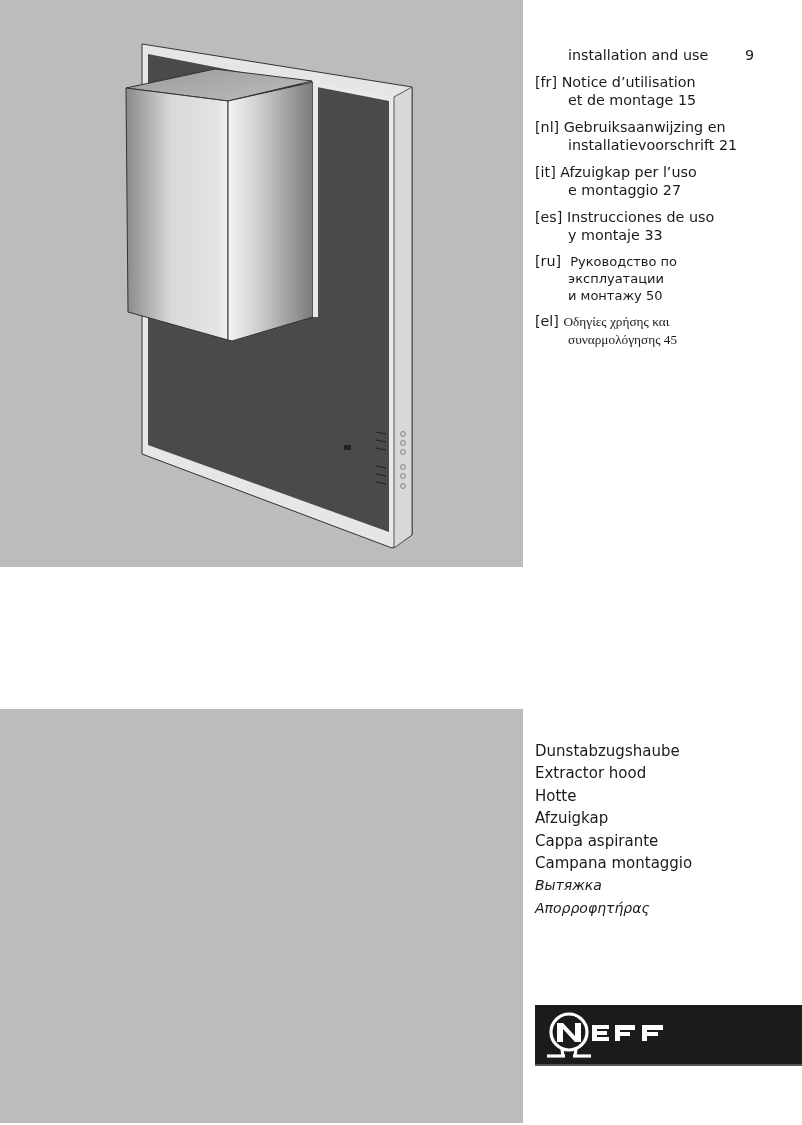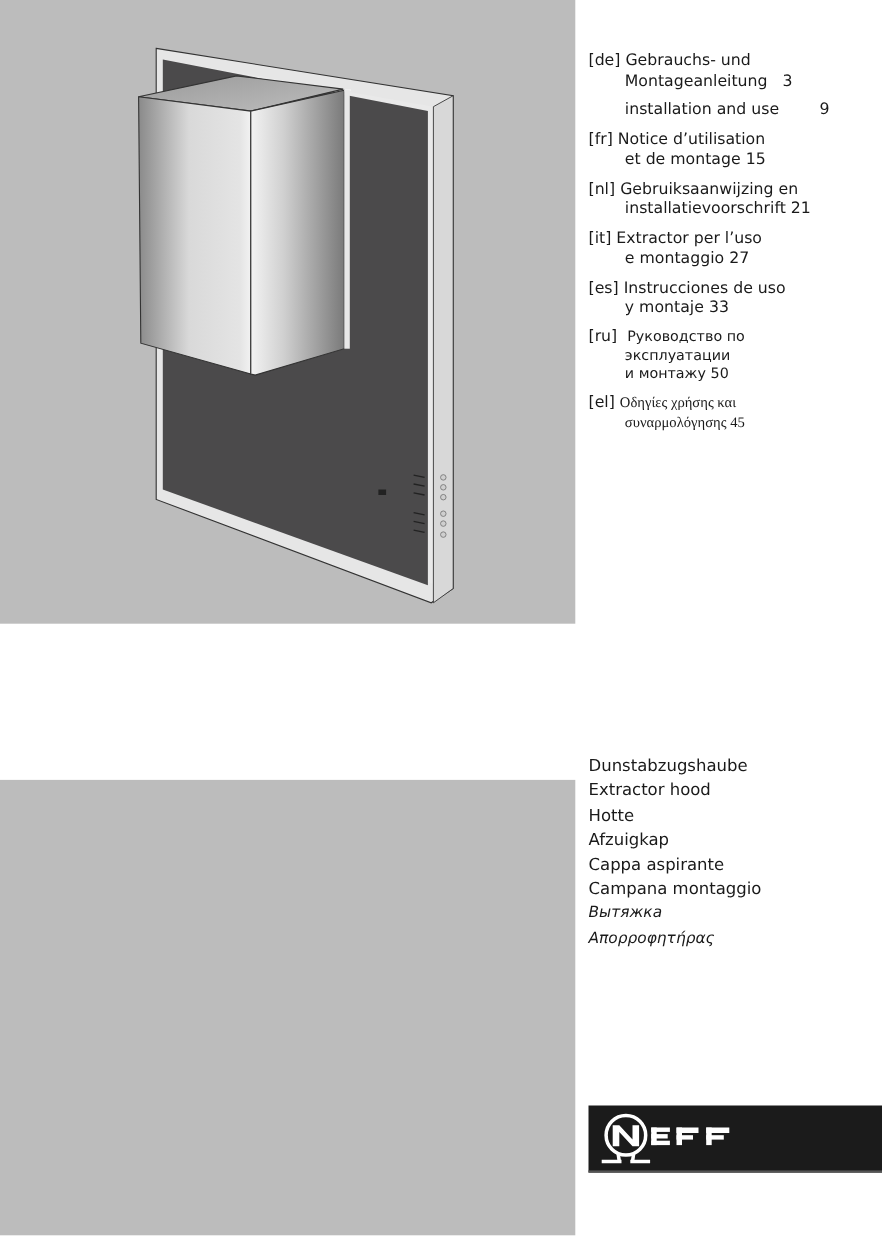--- a/index.html
+++ b/index.html
@@ -9,21 +9,21 @@
   #top-panel { top: 0; height: 567px; }
   #bottom-panel { top: 709px; height: 414px; }
   .illustration { position: absolute; left: 0; top: 0; }
   .toc { position: absolute; left: 535px; top: 46px; width: 262px; font-size: 14.3px; line-height: 18.5px; }
   .toc-entry { margin-bottom: 8px; position: relative; }
   .toc-entry .l1 { white-space: nowrap; }
   .toc-entry .l2 { padding-left: 33px; white-space: nowrap; }
   .toc-entry .page { }
   .toc-entry.ru .l1 span.t, .toc-entry.ru .l2 { font-size: 13px; }
   .toc-entry.el .l1 span.t, .toc-entry.el .l2 { font-size: 13.3px; font-family: Liberation Serif, serif; }
-  .products { position: absolute; left: 535px; top: 685px; font-size: 15px; line-height: 22.4px; }
+  .products { position: absolute; left: 535px; top: 740px; font-size: 15px; line-height: 22.4px; }
   .products div { white-space: nowrap; }
   .products .sm { font-size: 14px; font-style: italic; }
   .logo-bar { position: absolute; left: 535px; top: 1005px; width: 267px; height: 59px; background: #1b1b1b; border-bottom: 2px solid #555; }
 </style>
 </head>
 <body>
 
 <div id="top-panel" class="panel">
   <svg class="illustration" width="523" height="567" viewBox="0 0 523 567">
     <defs>
@@ -72,36 +72,32 @@
       <circle cx="403" cy="452" r="2.5"></circle>
       <circle cx="403" cy="467" r="2.5"></circle>
       <circle cx="403" cy="476" r="2.5"></circle>
       <circle cx="403" cy="486" r="2.5"></circle>
     </g>
   </svg>
 </div>
 
 <div class="toc">
   <div class="toc-entry">
-    <div class="l1"><span>[de]</span> <span class="t">Gebrauchs- und</span></div>
-    <div class="l2"><span>Montageanleitung</span>&nbsp;&nbsp;&nbsp;<span class="page">3</span></div>
-  </div>
-  <div class="toc-entry">
     <div class="l2"><span>installation and use</span><span class="page" style="position:absolute; left:210px;">9</span></div>
   </div>
   <div class="toc-entry">
     <div class="l1"><span>[fr]</span> <span class="t">Notice d’utilisation</span></div>
     <div class="l2"><span>et de montage</span> <span class="page">15</span></div>
   </div>
   <div class="toc-entry">
     <div class="l1"><span>[nl]</span> <span class="t">Gebruiksaanwijzing en</span></div>
     <div class="l2"><span>installatievoorschrift</span> <span class="page">21</span></div>
   </div>
   <div class="toc-entry">
-    <div class="l1"><span>[it]</span> <span class="t">Extractor per l’uso</span></div>
+    <div class="l1"><span>[it]</span> <span class="t">Afzuigkap per l’uso</span></div>
     <div class="l2"><span>e montaggio</span> <span class="page">27</span></div>
   </div>
   <div class="toc-entry">
     <div class="l1"><span>[es]</span> <span class="t">Instrucciones de uso</span></div>
     <div class="l2"><span>y montaje</span> <span class="page">33</span></div>
   </div>
   <div class="toc-entry ru" style="line-height:17px;">
     <div class="l1"><span>[ru]</span>&nbsp;&nbsp;<span class="t">Руководство по</span></div>
     <div class="l2"><span>эксплуатации</span></div>
     <div class="l2"><span>и монтажу</span> <span class="page">50</span></div>

